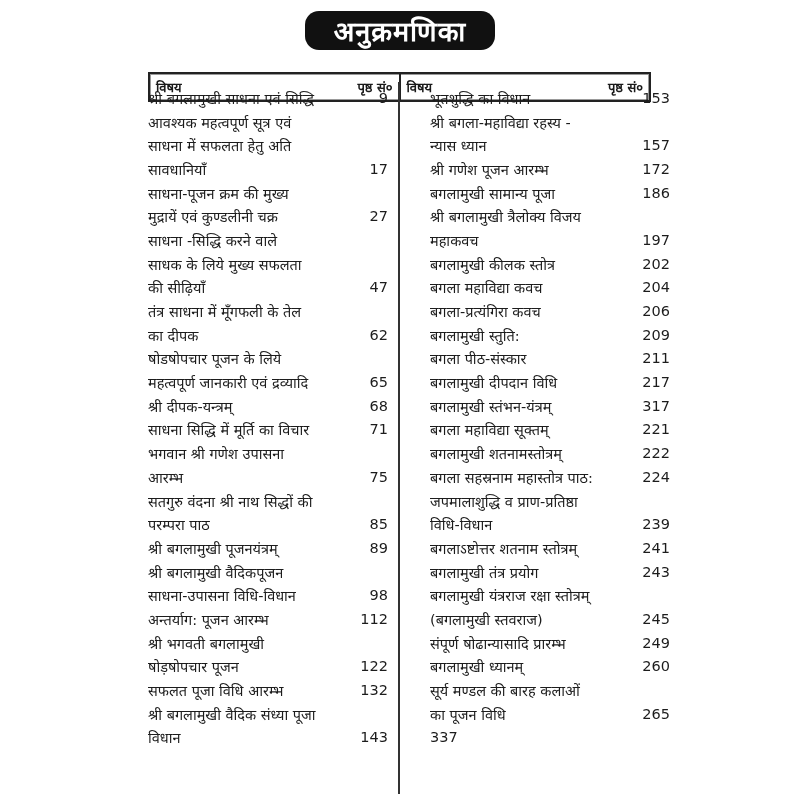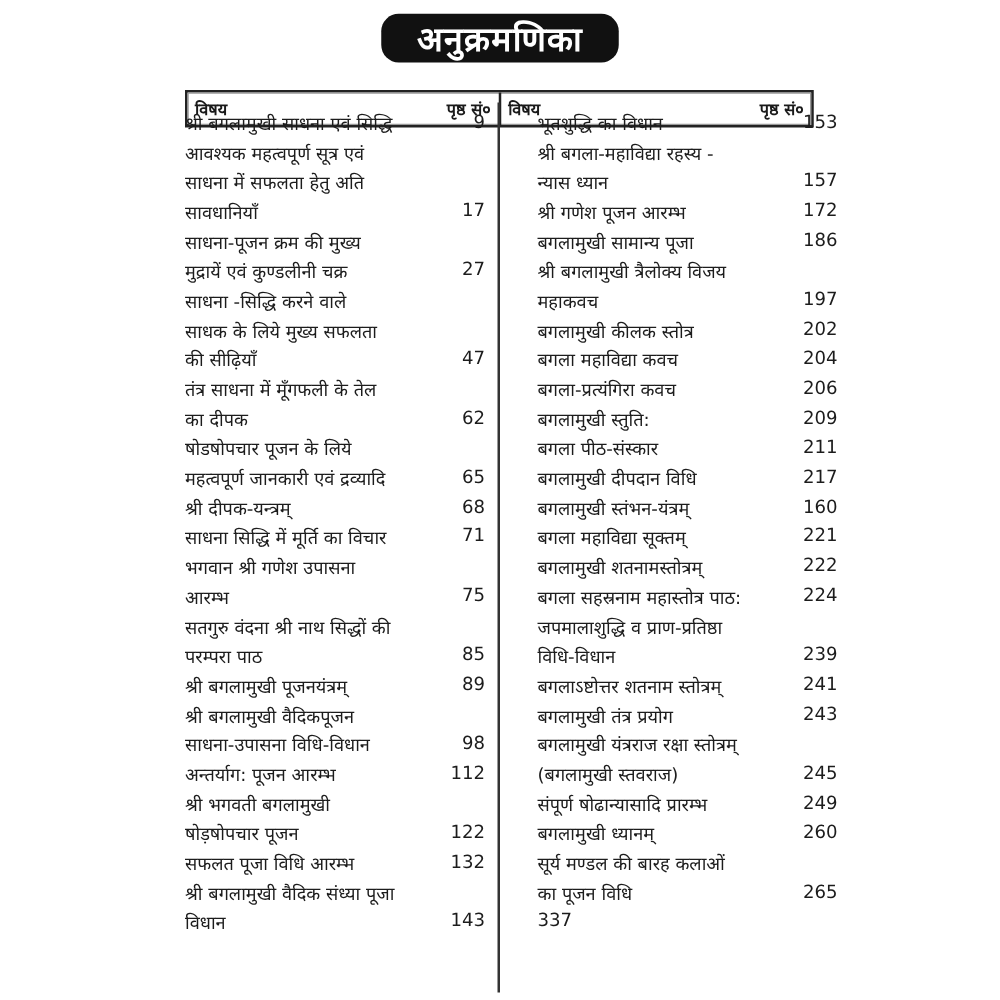--- a/index.html
+++ b/index.html
@@ -218,21 +218,21 @@
     <div class="row">
       <span class="t">बगला पीठ-संस्कार</span>
       <span class="p">211</span>
     </div>
     <div class="row">
       <span class="t">बगलामुखी दीपदान विधि</span>
       <span class="p">217</span>
     </div>
     <div class="row">
       <span class="t">बगलामुखी स्तंभन-यंत्रम्</span>
-      <span class="p">160</span>
+      <span class="p">317</span>
     </div>
     <div class="row">
       <span class="t">बगला महाविद्या सूक्तम्</span>
       <span class="p">221</span>
     </div>
     <div class="row">
       <span class="t">बगलामुखी शतनामस्तोत्रम्</span>
       <span class="p">222</span>
     </div>
     <div class="row">

